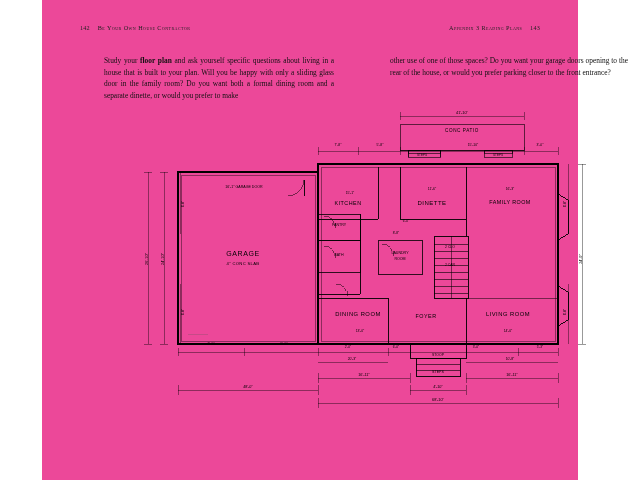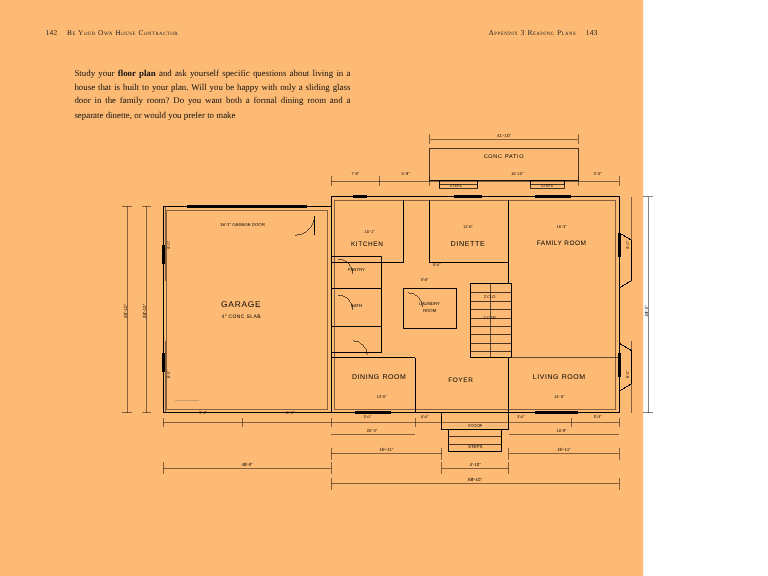--- a/index.html
+++ b/index.html
@@ -11,21 +11,22 @@
     width: 640px;
     height: 480px;
     overflow: hidden;
     font-family: "Liberation Serif", serif;
     color: #1a1a1a;
   }
   .page {
     position: relative;
     width: 536px;
     height: 480px;
-    background: #fdba74;
+    background: #ec4899;
+    margin-left: 42px;
   }
 
   
   .runhead {
     position: absolute;
     top: 24px;
     font-size: 6.2px;
     letter-spacing: 0.3px;
     color: #222;
     white-space: nowrap;
@@ -74,20 +75,21 @@
   <div class="runhead runhead-left">
     <span class="folio">142</span>
     <span class="smallcaps" style="margin-left:6px;">Be Your Own House Contractor</span>
   </div>
   <div class="runhead runhead-right">
     <span class="smallcaps">Appendix 3  Reading Plans</span>
     <span class="folio" style="margin-left:6px;">143</span>
   </div>
 
   <div class="col col-left">Study your <b>floor plan</b> and ask yourself specific questions about living in a house that is built to your plan. Will you be happy with only a sliding glass door in the family room? Do you want both a formal dining room and a separate dinette, or would you prefer to make</div>
+  <div class="col col-right">other use of one of those spaces? Do you want your garage doors opening to the rear of the house, or would you prefer parking closer to the front entrance?</div>
 
   <div class="plan">
     <svg width="512" height="310" viewBox="60 100 512 310" xmlns="http://www.w3.org/2000/svg">
       <g fill="none" stroke="#000" stroke-width="0.6" shape-rendering="crispEdges">
 
         <rect x="352" y="120" width="124" height="26" stroke-width="0.6"></rect>
         <line x1="352" y1="146" x2="476" y2="146"></line>
 
         <line x1="360" y1="146" x2="360" y2="153"></line>
         <line x1="392" y1="146" x2="392" y2="153"></line>

